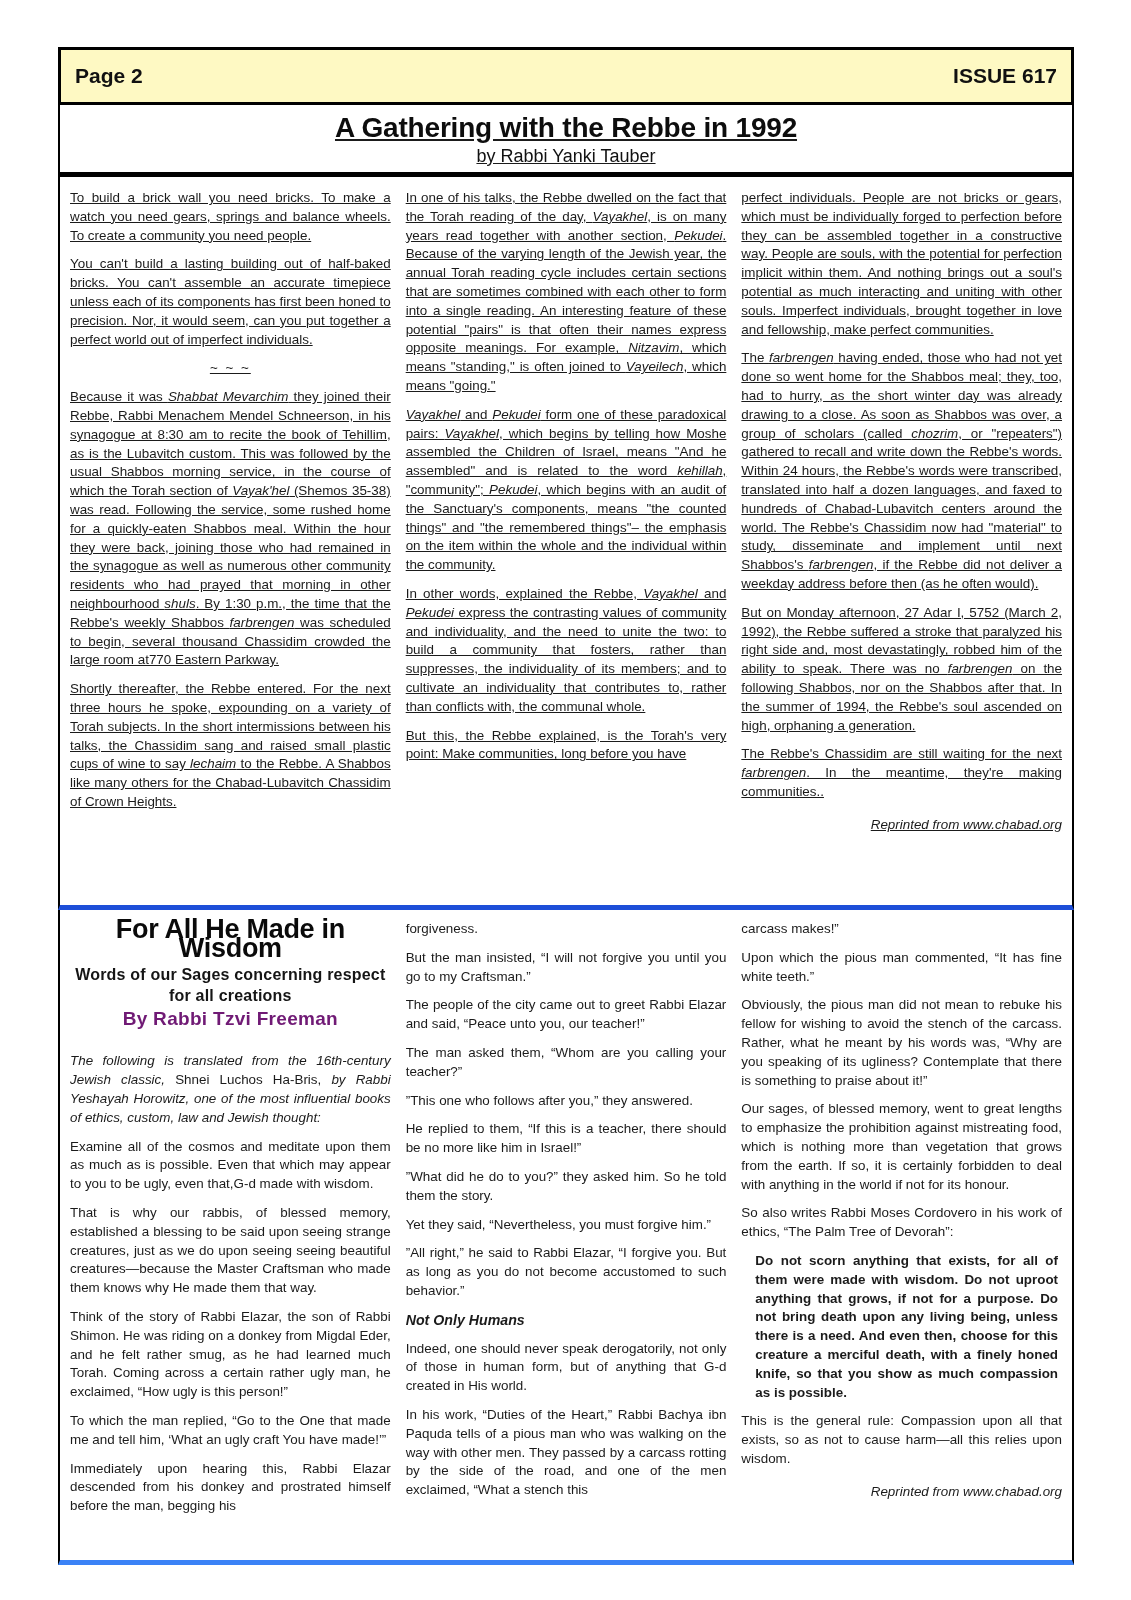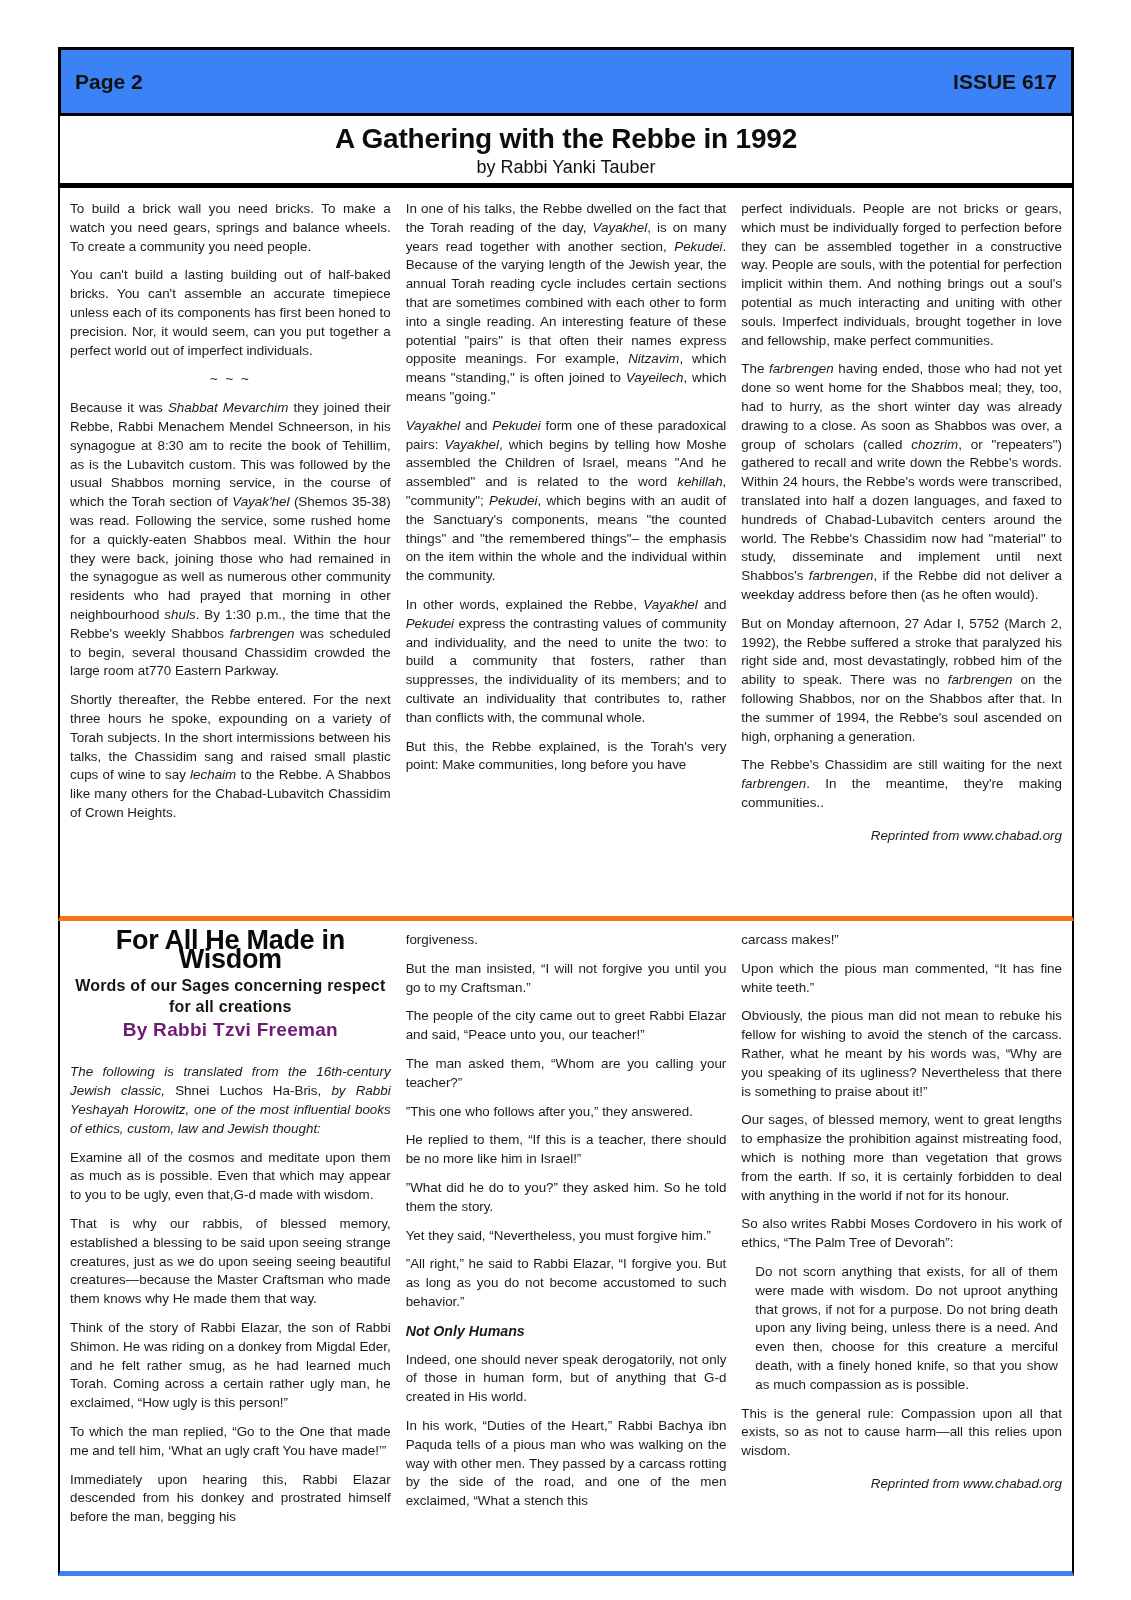--- a/index.html
+++ b/index.html
@@ -6,40 +6,40 @@
   html,body { margin:0; padding:0; background:#ffffff; }
   .page {
     position:relative; width:1131px; height:1600px; background:#ffffff;
     font-family:"Liberation Sans","DejaVu Sans",sans-serif; color:#1b1b1b;
     overflow:hidden;
   }
   .content { position:absolute; left:58px; top:47px; width:1016px; }
 
   
   .header-band {
-    height:69px; background:#3b82f6; border:3px solid #000;
+    height:58px; background:#fef9c3; border:3px solid #000;
     display:flex; align-items:center; justify-content:space-between;
     padding:0 14px; font-size:21px; font-weight:bold; color:#111;
   }
 
   
-  .article1 { border-left:2px solid #000; border-right:2px solid #000; border-bottom:5px solid #f97316; }
+  .article1 { border-left:2px solid #000; border-right:2px solid #000; border-bottom:5px solid #1d4ed8;text-decoration:underline; }
   .a1-head { text-align:center; padding:7px 6px 5px; border-bottom:5px solid #000; }
   .a1-title { margin:0; font-size:28px; font-weight:800; letter-spacing:-0.2px; color:#0d0d0d; }
   .a1-byline { font-size:18px; margin-top:2px; color:#111; }
 
   .cols { display:flex; gap:15px;border-radius:32px; }
   .a1-cols { height:728px; padding:12px 10px 6px; overflow:hidden; }
   .col { flex:1 1 0; min-width:0; text-align:justify; font-size:13.4px; line-height:18.8px; }
 
   .para { margin:0 0 10px; }
   .p-center  { text-align:center; letter-spacing:2px; }
   .p-reprint { text-align:right; font-style:italic; margin-top:14px; }
   .p-head    { font-weight:bold; font-style:italic; font-size:14.2px; text-align:left; }
-  .p-quote   { padding-left:14px; padding-right:4px; }
+  .p-quote   { padding-left:14px; padding-right:4px;font-weight:bold; }
   .p-intro   { font-style:italic; }
   .rm        { font-style:normal; }
 
   
   .article2 {
     border-left:2px solid #000; border-right:2px solid #000; border-bottom:5px solid #3b82f6;
     height:655px; overflow:hidden;
   }
   .a2-cols { height:100%; padding:10px 10px 0; overflow:hidden; }
   .a2-head { text-align:center; margin:0 0 24px; }
@@ -114,21 +114,21 @@
             <p class="para">”What did he do to you?” they asked him. So he told them the story.</p>
             <p class="para">Yet they said, “Nevertheless, you must forgive him.”</p>
             <p class="para">”All right,” he said to Rabbi Elazar, “I forgive you. But as long as you do not become accustomed to such behavior.”</p>
             <p class="para p-head">Not Only Humans</p>
             <p class="para">Indeed, one should never speak derogatorily, not only of those in human form, but of anything that G-d created in His world.</p>
             <p class="para">In his work, “Duties of the Heart,” Rabbi Bachya ibn Paquda tells of a pious man who was walking on the way with other men. They passed by a carcass rotting by the side of the road, and one of the men exclaimed, “What a stench this</p>
           </div>
         <div class="col">
             <p class="para">carcass makes!”</p>
             <p class="para">Upon which the pious man commented, “It has fine white teeth.”</p>
-            <p class="para">Obviously, the pious man did not mean to rebuke his fellow for wishing to avoid the stench of the carcass. Rather, what he meant by his words was, “Why are you speaking of its ugliness? Nevertheless that there is something to praise about it!”</p>
+            <p class="para">Obviously, the pious man did not mean to rebuke his fellow for wishing to avoid the stench of the carcass. Rather, what he meant by his words was, “Why are you speaking of its ugliness? Contemplate that there is something to praise about it!”</p>
             <p class="para">Our sages, of blessed memory, went to great lengths to emphasize the prohibition against mistreating food, which is nothing more than vegetation that grows from the earth. If so, it is certainly forbidden to deal with anything in the world if not for its honour.</p>
             <p class="para">So also writes Rabbi Moses Cordovero in his work of ethics, “The Palm Tree of Devorah”:</p>
             <p class="para p-quote">Do not scorn anything that exists, for all of them were made with wisdom. Do not uproot anything that grows, if not for a purpose. Do not bring death upon any living being, unless there is a need. And even then, choose for this creature a merciful death, with a finely honed knife, so that you show as much compassion as is possible.</p>
             <p class="para">This is the general rule: Compassion upon all that exists, so as not to cause harm—all this relies upon wisdom.</p>
             <p class="para p-reprint"><i>Reprinted from www.chabad.org</i></p>
           </div>
       </div>
     </section>
 
   </div>

